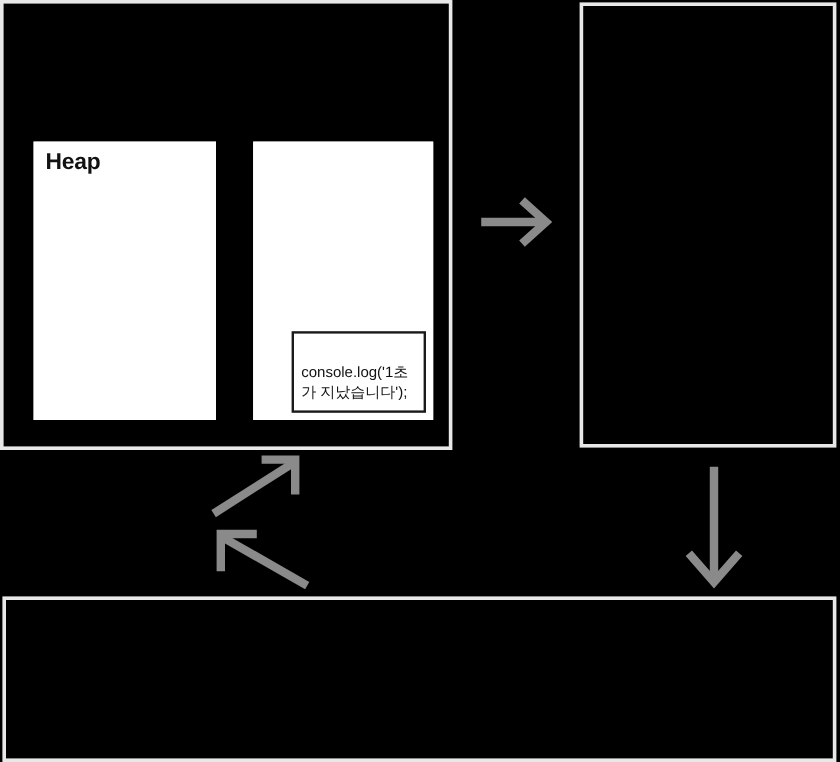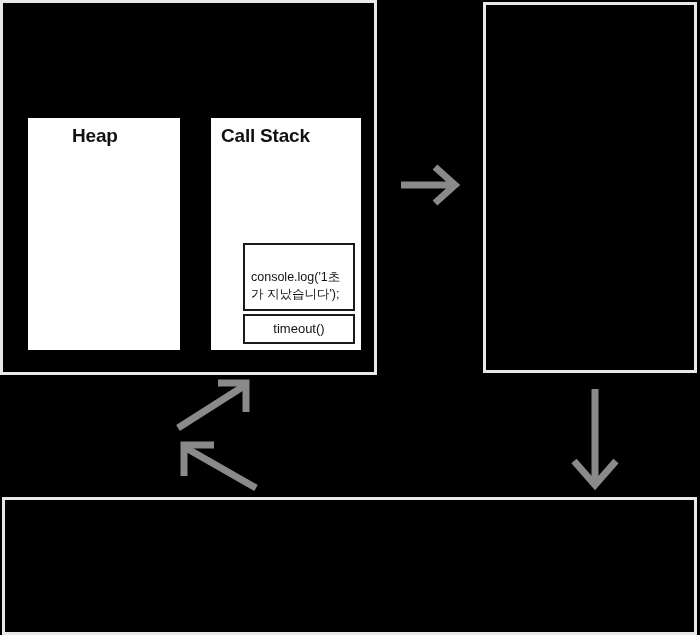--- a/index.html
+++ b/index.html
@@ -54,21 +54,20 @@
     position: absolute;
     background: #ffffff;
     border: 2px solid #ffffff;
   }
 
   #heap-box {
     left: 25px;
     top: 115px;
     width: 152px;
     height: 232px;
-    padding-left: 34px;
   }
 
   #callstack-box {
     left: 208px;
     top: 115px;
     width: 150px;
     height: 232px;
   }
 
   .box-title {
@@ -130,25 +129,23 @@
 
 <div id="diagram">
 
   <div class="panel" id="engine-panel">
 
     <div class="inner-box" id="heap-box">
       <div class="box-title">Heap</div>
     </div>
 
     <div class="inner-box" id="callstack-box">
-      <div class="box-title">Call Stack</div>
 
       <div id="frames">
         <div class="frame code">console.log('1초가 지났습니다');</div>
-        <div class="frame fn">timeout()</div>
       </div>
     </div>
   </div>
 
   <div class="panel" id="webapi-panel">
     <div class="box-title" style="color:#ffffff;"></div>
   </div>
 
   <div class="panel" id="queue-panel">
     <div class="box-title" style="color:#ffffff;"></div>

